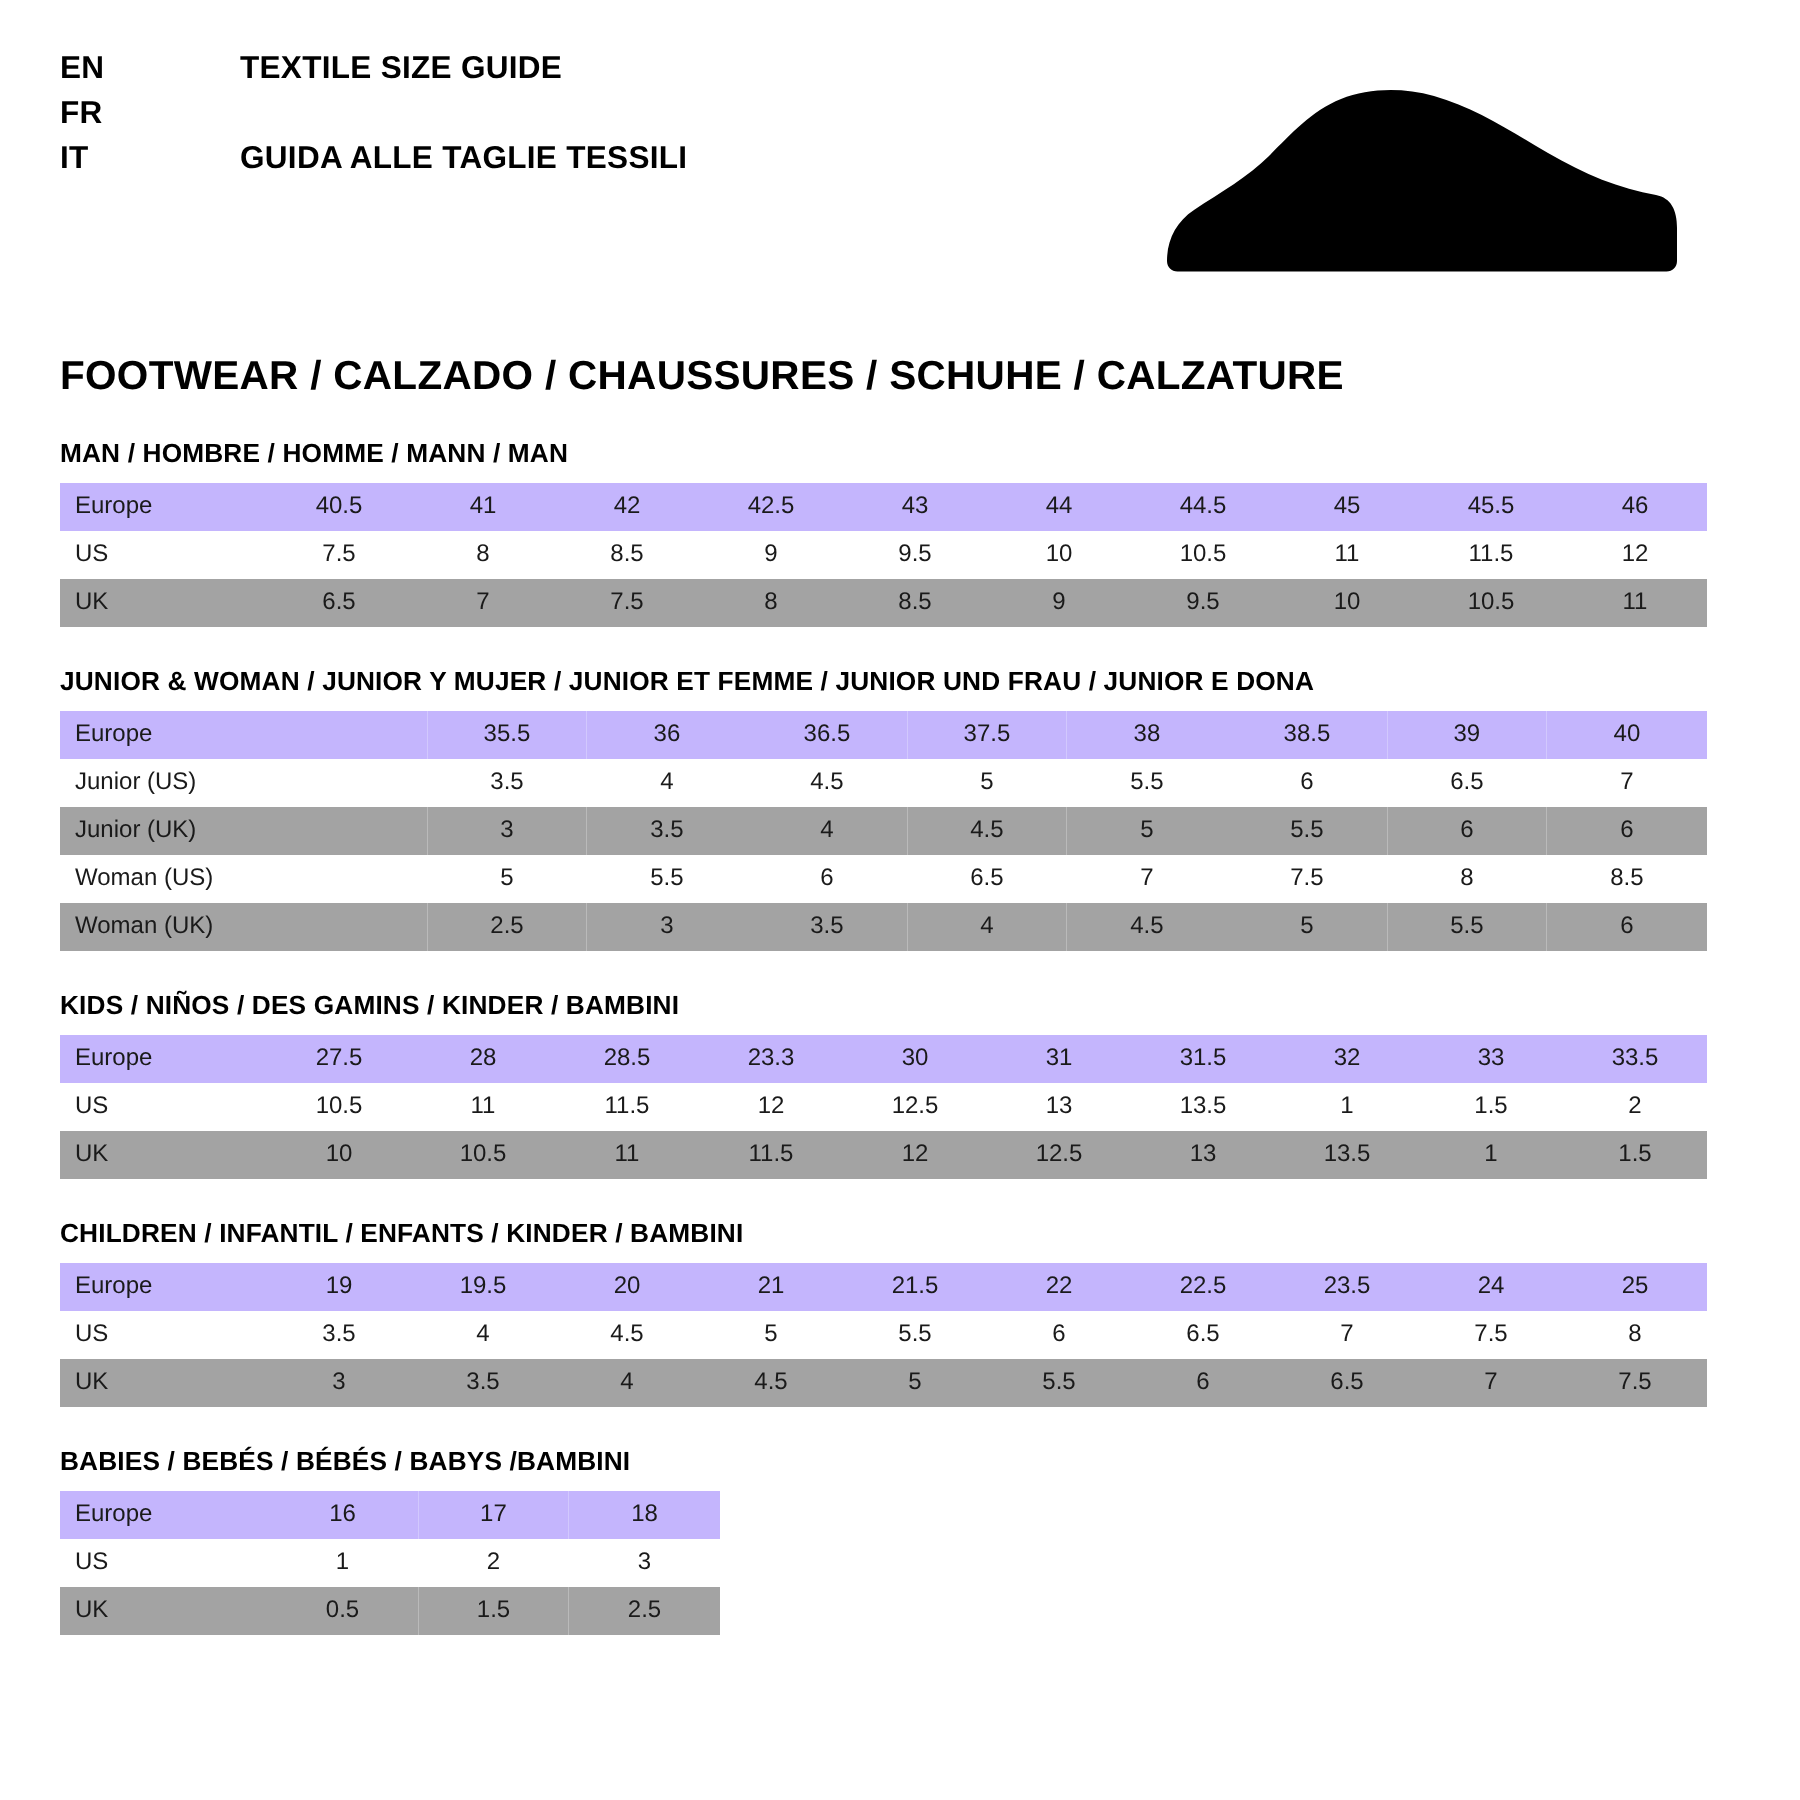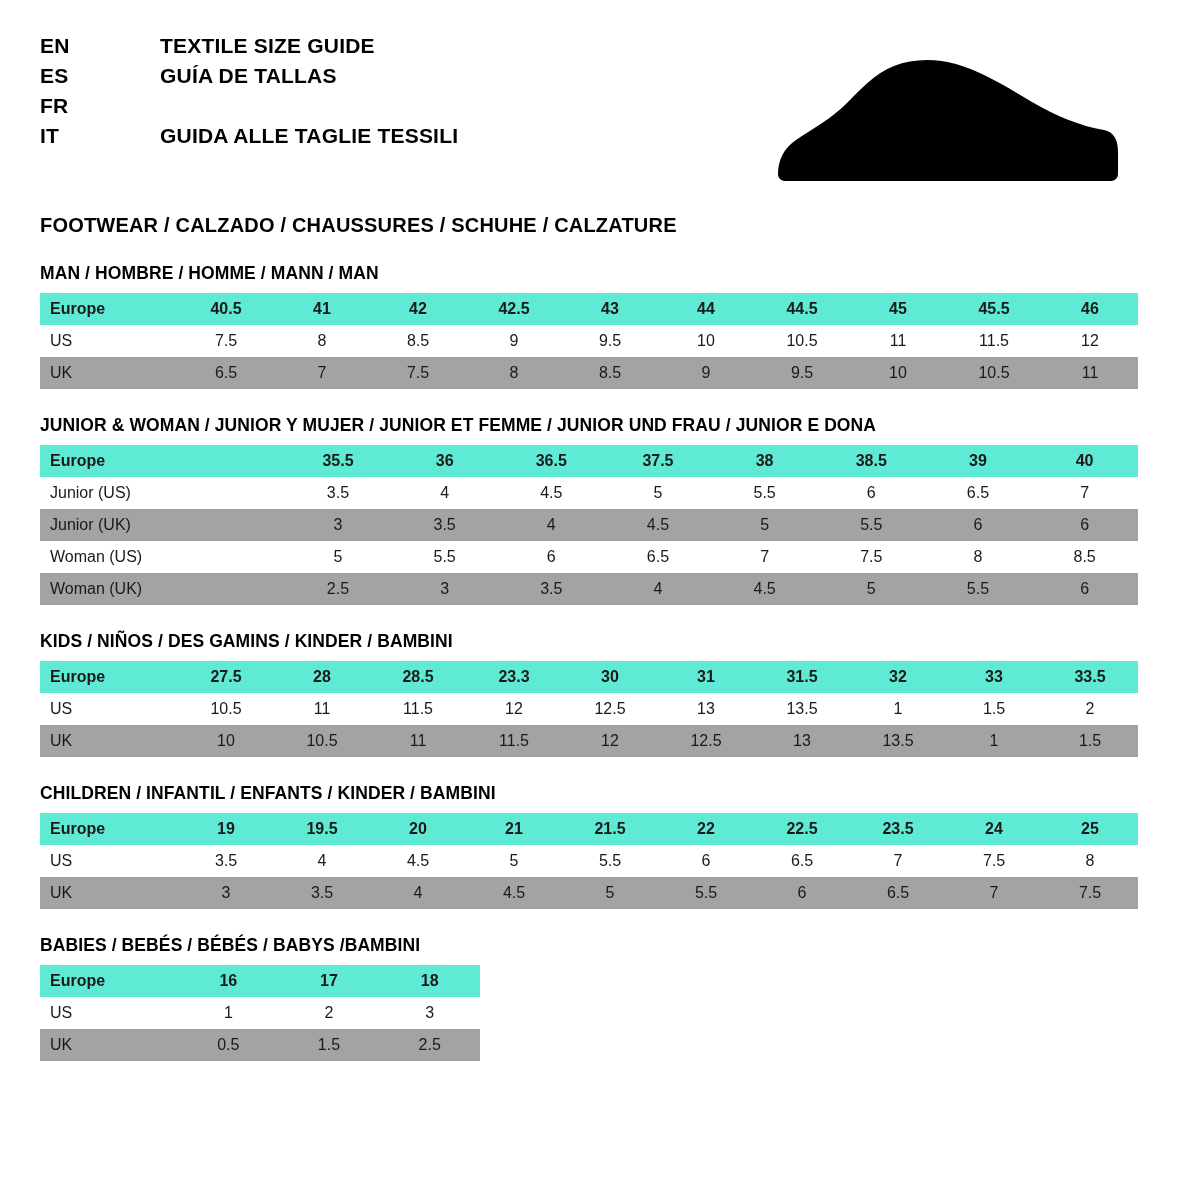--- a/index.html
+++ b/index.html
@@ -48,22 +48,22 @@
     letter-spacing: 0.2px;
     margin-left: 44px;
   }
 
   .shoe-wrap {
     margin-right: 40px;
     margin-top: 22px;
   }
 
   .section-title-main {
-    margin-top: 24px;
-    font-size: 20px;
+    margin-top: 44px;
+    font-size: 27px;
     font-weight: bold;
     letter-spacing: 0.2px;
   }
 
   
   .block {
     margin-top: 26px;
   }
   .block-title {
     font-size: 17.5px;
@@ -88,44 +88,40 @@
     text-align: center;
     vertical-align: middle;
     color: #1a1a1a;
   }
   table.size-table td.label {
     text-align: left;
     padding-left: 10px;
     width: 128px;
   }
   table.size-table tr.head td {
-    background: #5eead4;
-    font-weight: bold;
+    background: #c4b5fd;
+    font-weight: normal;
   }
   table.size-table tr.alt td {
     background: #a3a3a3;
   }
   table.size-table tr.plain td {
     background: #ffffff;
   }
 </style>
 </head>
 <body>
 
 <div class="page">
 
   <div class="header">
     <div class="lang-list">
       <div class="lang-row">
         <div class="lang-code">EN</div>
         <div class="lang-text">TEXTILE SIZE GUIDE</div>
-      </div>
-      <div class="lang-row">
-        <div class="lang-code">ES</div>
-        <div class="lang-text">GUÍA DE TALLAS</div>
       </div>
       <div class="lang-row">
         <div class="lang-code">FR</div>
       </div>
       <div class="lang-row">
         <div class="lang-code">IT</div>
         <div class="lang-text">GUIDA ALLE TAGLIE TESSILI</div>
       </div>
     </div>
 

